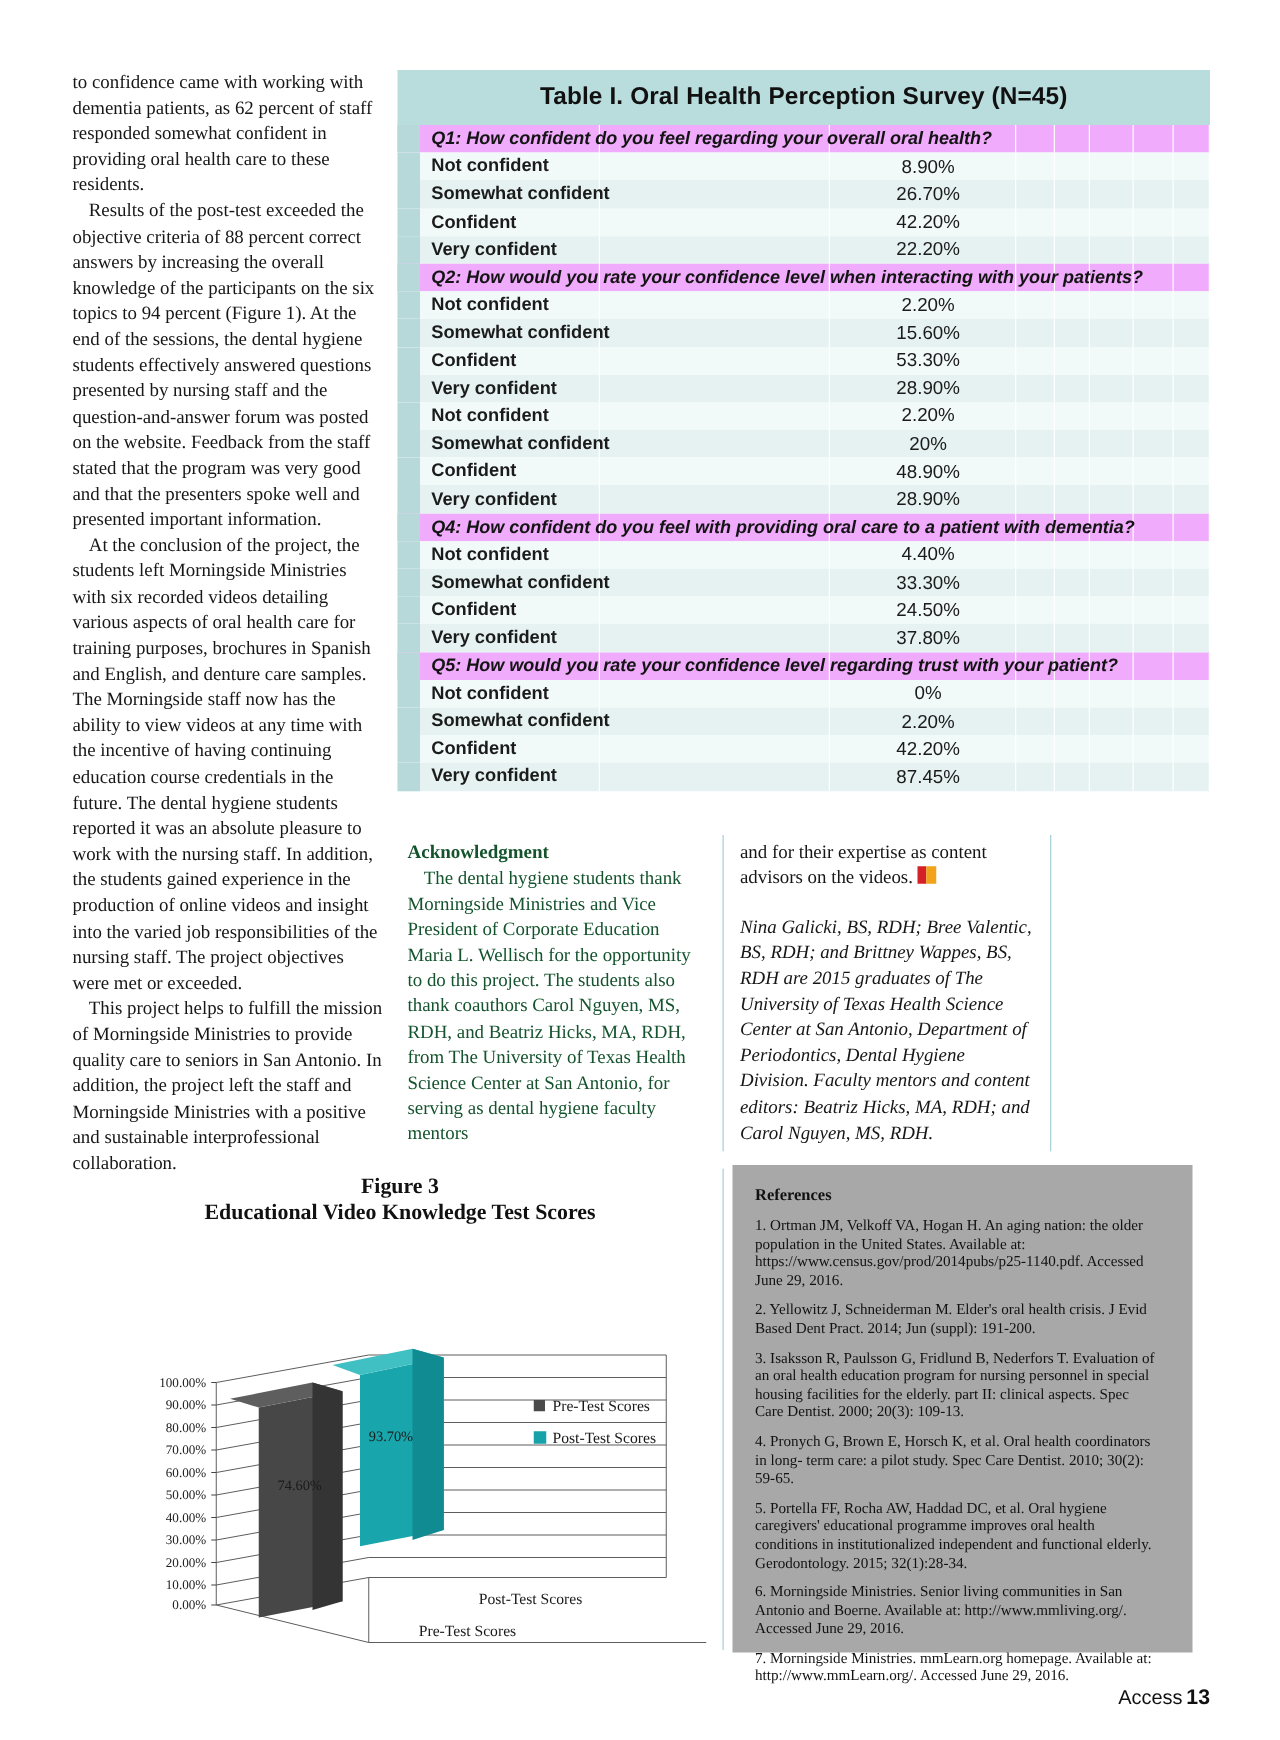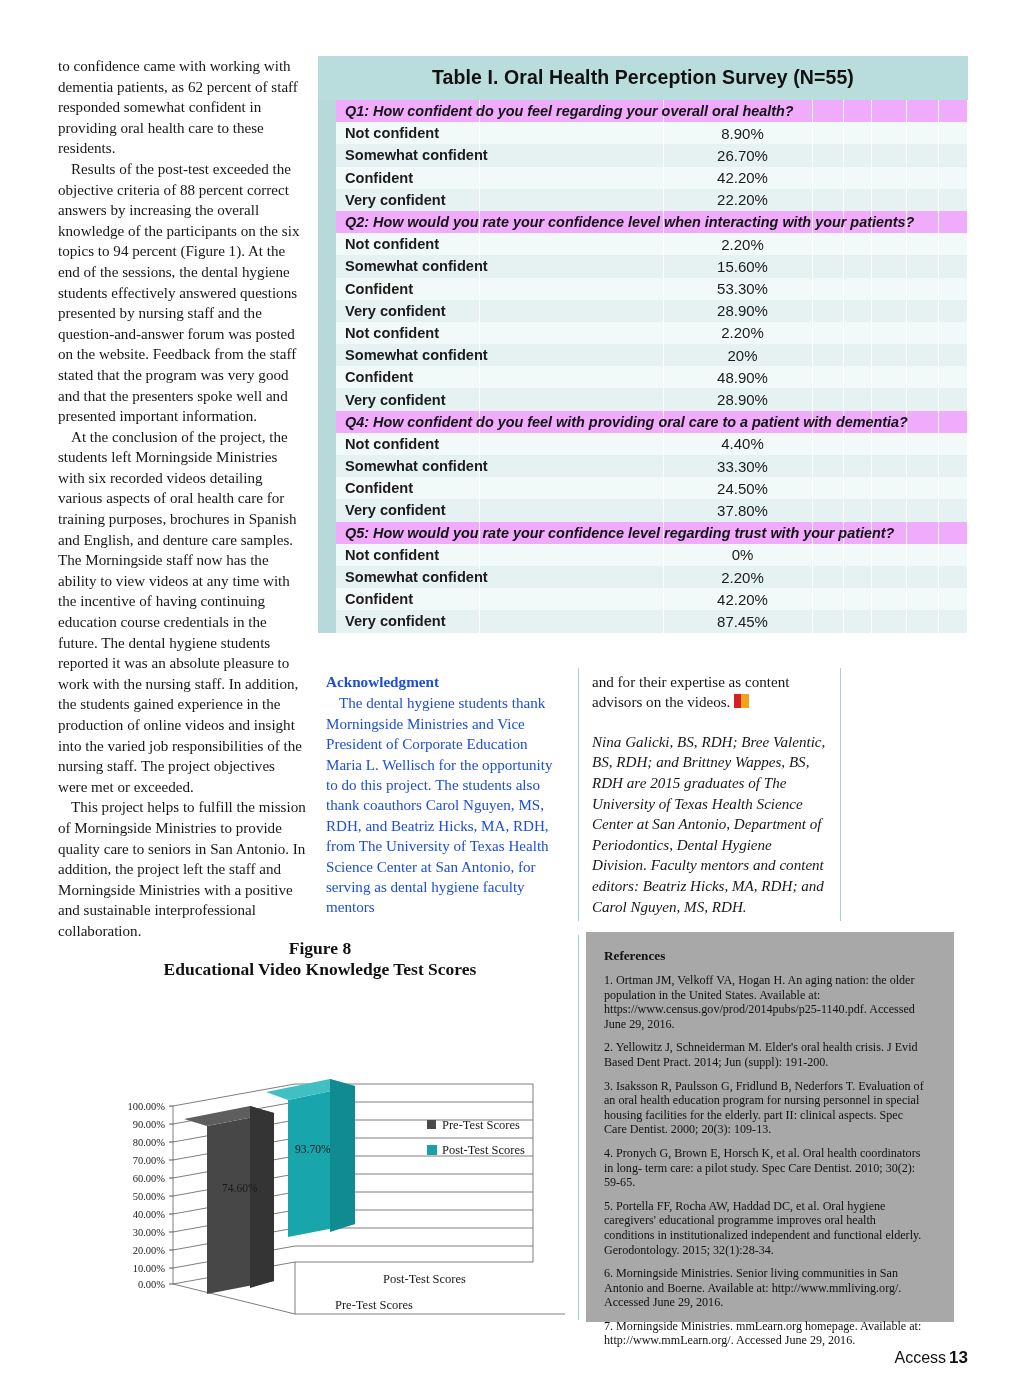--- a/index.html
+++ b/index.html
@@ -80,21 +80,21 @@
     position:relative;z-index:2;
   }
   .bg-a{background:#f2f9f9;}
   .bg-b{background:#e6f2f2;justify-content:flex-end;}
   .bg-q{background:#f0abfc;}
 
   
   .ack{
     position:absolute;left:326px;top:672px;width:240px;
     font-family:"Liberation Serif", serif;
-    font-size:15.1px;line-height:20.4px;color:#1d4ed8;
+    font-size:15.1px;line-height:20.4px;color:#14532d;
   }
   .ack h4{margin:0 0 1px 0;font-size:15.2px;font-weight:bold;}
   .ack p{margin:0;text-indent:13px;}
 
   .bio{
     position:absolute;left:592px;top:672px;width:238px;
     font-family:"Liberation Serif", serif;
     font-size:15.1px;line-height:20.4px;color:#161616;
   }
   .bio p.lead{margin:0;}
@@ -152,21 +152,21 @@
 <div class="page">
 
   <div class="left-col">
     <p class="first">to confidence came with working with dementia patients, as 62 percent of staff responded somewhat confident in providing oral health care to these residents.</p>
     <p>Results of the post-test exceeded the objective criteria of 88 percent correct answers by increasing the overall knowledge of the participants on the six topics to 94 percent (Figure 1). At the end of the sessions, the dental hygiene students effectively answered questions presented by nursing staff and the question-and-answer forum was posted on the website. Feedback from the staff stated that the program was very good and that the presenters spoke well and presented important information.</p>
     <p>At the conclusion of the project, the students left Morningside Ministries with six recorded videos detailing various aspects of oral health care for training purposes, brochures in Spanish and English, and denture care samples. The Morningside staff now has the ability to view videos at any time with the incentive of having continuing education course credentials in the future. The dental hygiene students reported it was an absolute pleasure to work with the nursing staff. In addition, the students gained experience in the production of online videos and insight into the varied job responsibilities of the nursing staff. The project objectives were met or exceeded.</p>
     <p>This project helps to fulfill the mission of Morningside Ministries to provide quality care to seniors in San Antonio. In addition, the project left the staff and Morningside Ministries with a positive and sustainable interprofessional collaboration.</p>
   </div>
 
   <div class="table-wrap">
-    <div class="tbl-title">Table I. Oral Health Perception Survey (N=55)</div>
+    <div class="tbl-title">Table I. Oral Health Perception Survey (N=45)</div>
     <div class="tbl-body" id="table-body">
         <div class="trow q bg-q">
           <div class="stub"></div>
           <div class="cells">
             <div class="gridlines">
               <span class="g1"></span>
               <span class="g2"></span>
               <span class="g3"></span>
               <span class="g4"></span>
               <span class="g5"></span>
@@ -577,21 +577,21 @@
     <p>The dental hygiene students thank Morningside Ministries and Vice President of Corporate Education Maria L. Wellisch for the opportunity to do this project. The students also thank coauthors Carol Nguyen, MS, RDH, and Beatriz Hicks, MA, RDH, from The University of Texas Health Science Center at San Antonio, for serving as dental hygiene faculty mentors</p>
   </div>
 
   <div class="bio">
     <p class="lead"><span>and for their expertise as content advisors on the videos.</span><span class="endmark"><i class="r"></i><i class="o"></i></span></p>
     <p class="italic">Nina Galicki, BS, RDH; Bree Valentic, BS, RDH; and Brittney Wappes, BS, RDH are 2015 graduates of The University of Texas Health Science Center at San Antonio, Department of Periodontics, Dental Hygiene Division. Faculty mentors and content editors:  Beatriz Hicks, MA, RDH; and Carol Nguyen, MS, RDH.</p>
   </div>
 
   <div class="figure">
     <div class="fig-title">
-      <span class="l1">Figure 8</span>
+      <span class="l1">Figure 3</span>
       <span class="l2">Educational Video Knowledge Test Scores</span>
     </div>
     <svg class="chart" viewBox="0 0 500 320">
 
       <g stroke="#5d5d5d" stroke-width="0.8" fill="none">
 
         <path d="M103,288 L225,318 L495,318"></path>
         <path d="M103,288 L103,110"></path>
 
         <path d="M103,110 L225,88 L463,88"></path>

